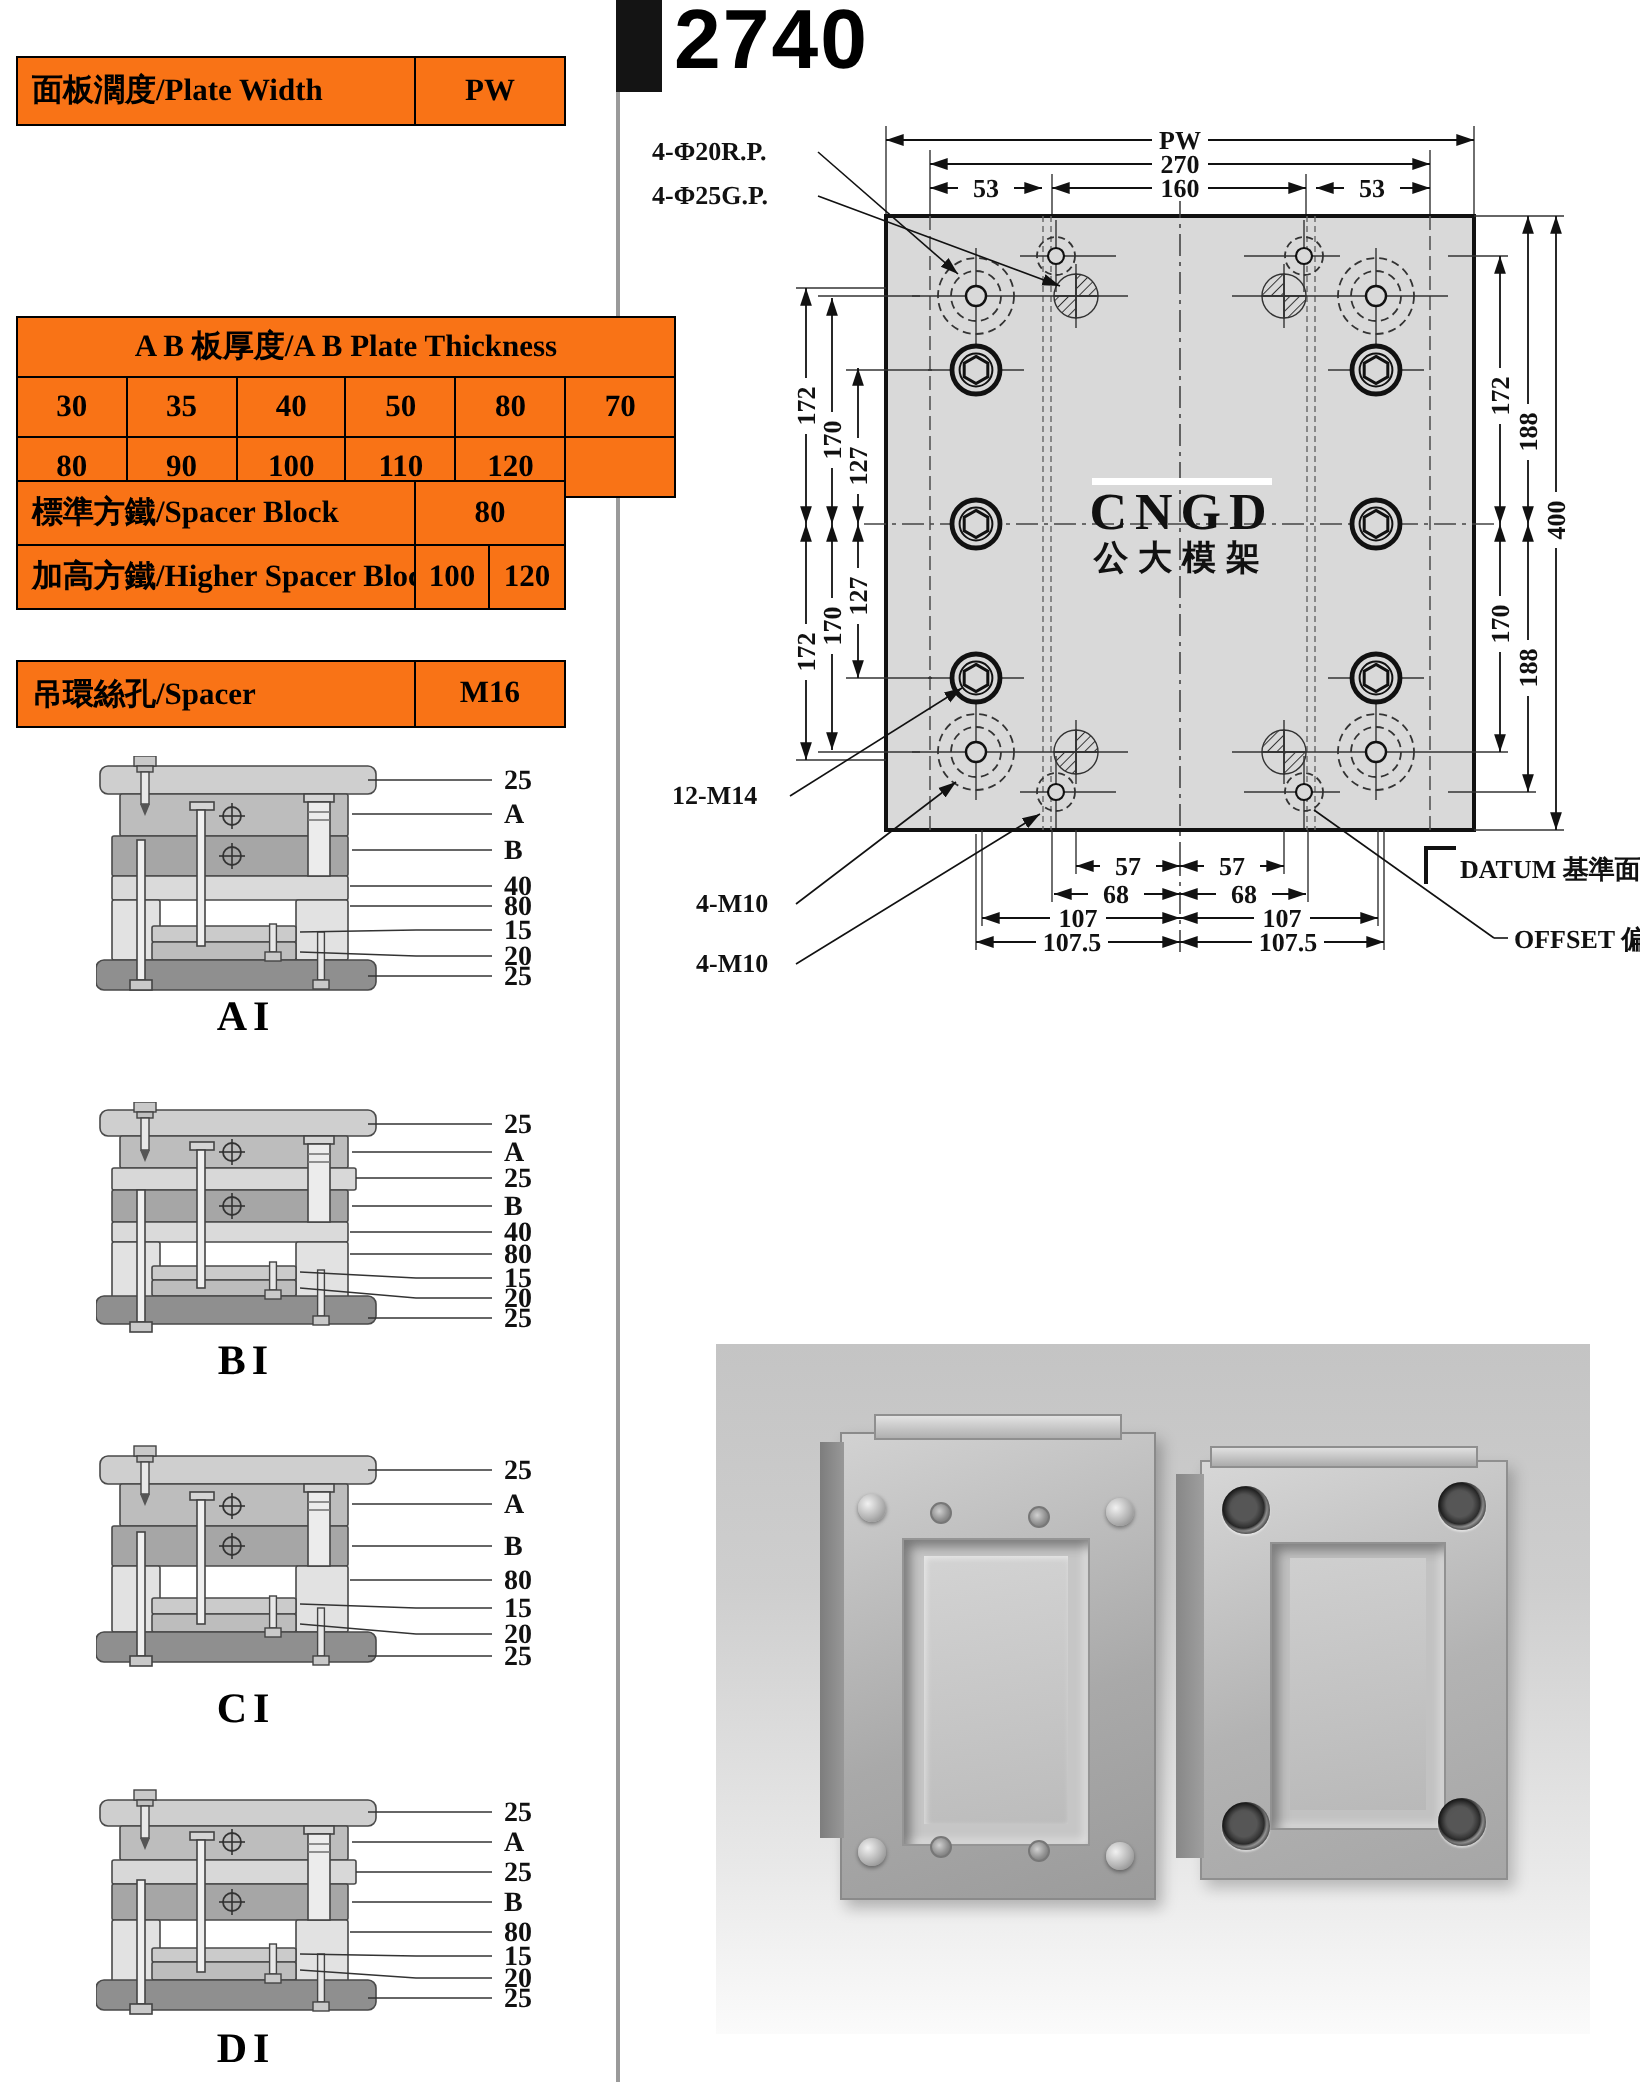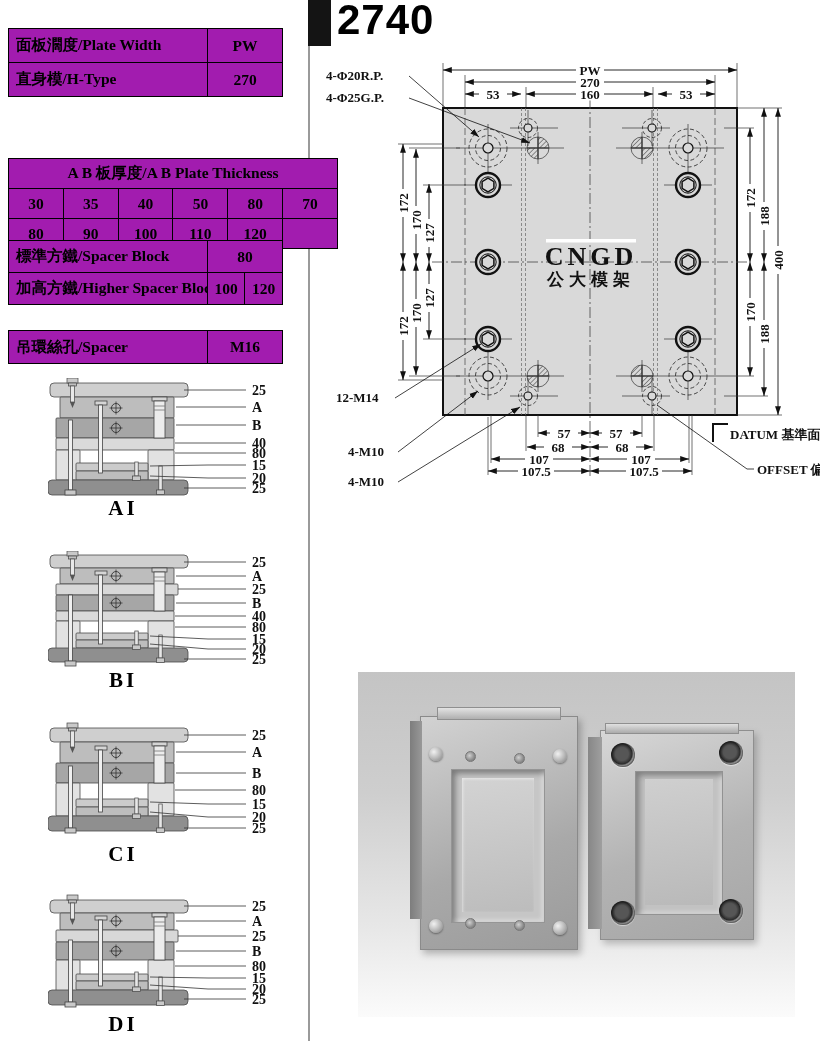--- a/index.html
+++ b/index.html
@@ -1,20 +1,20 @@
 <!DOCTYPE html>
 <html><head>
 <meta charset="utf-8">
 <style>
   html,body{margin:0;padding:0}
   body{width:820px;height:1041px;position:relative;background:#fff;color:#000;
        font-family:"Liberation Serif",serif;overflow:hidden}
 
   
-  table.spec{position:absolute;border-collapse:collapse;table-layout:fixed;background:#a21caf}
+  table.spec{position:absolute;border-collapse:collapse;table-layout:fixed;background:#f97316}
   table.spec td{border:1.6px solid #000;font-weight:700;font-size:15.5px;
                 padding:0 0 0 7px;white-space:nowrap;overflow:hidden}
   table.spec td.val{text-align:center;padding:0}
   table.spec td.hdr{text-align:center;padding:0}
 
   
   .model-block{position:absolute;left:308px;top:0;width:23px;height:46px;background:#141414}
   .model-num{position:absolute;left:337px;top:-4px;font-family:"Liberation Sans",sans-serif;
              font-weight:700;font-size:42px;letter-spacing:1px}
   .vline{position:absolute;left:308px;top:46px;width:2px;height:995px;background:#9a9a9a}
@@ -73,24 +73,20 @@
 
 <table class="spec" style="left:8px;top:28px;width:274px">
   <colgroup>
       <col style="width:199px">
       <col style="width:75px">
     </colgroup>
   <tbody>
       <tr style="height:34px">
     <td class="lab">面板濶度/Plate Width</td>
     <td class="val">PW</td>
-  </tr>
-  <tr style="height:34px">
-    <td class="lab">直身模/H-Type</td>
-    <td class="val">270</td>
   </tr>
 </tbody>
   </table>
 
 <table class="spec" style="left:8px;top:158px;width:330px">
   <tbody>
       <tr style="height:30px">
     <td class="hdr" colspan="6">A B 板厚度/A B Plate Thickness</td>
   </tr>
   <tr style="height:30px">

